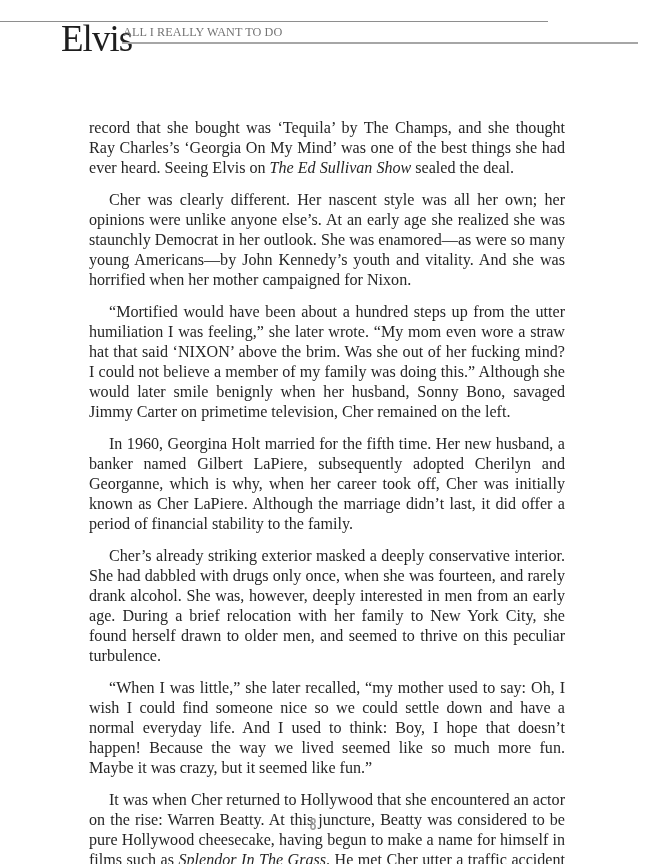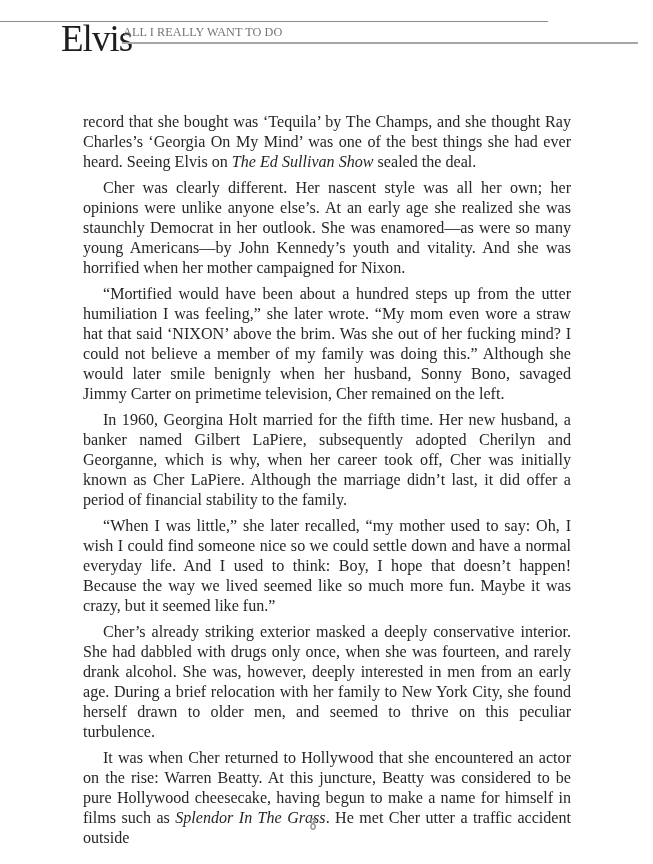--- a/index.html
+++ b/index.html
@@ -2,36 +2,36 @@
 <html><head>
   <meta charset="utf-8">
   <style>
     html, body { margin: 0; padding: 0; background: #ffffff; }
     body { width: 653px; height: 864px; position: relative; overflow: hidden; font-family: "Liberation Serif", "DejaVu Serif", serif; color: #2a2a2a; }
     .rule-top { position: absolute; left: 0; top: 21px; width: 548px; height: 1px; background: #8e8e8e; }
     .rule-sub { position: absolute; left: 122px; top: 42px; width: 516px; height: 2px; background: #a6a6a6; }
     .running-author { position: absolute; left: 61px; top: 19px; font-size: 37px; line-height: 40px; color: #1e1e1e; letter-spacing: -1px; font-family: "Liberation Serif", serif; }
     .running-title { position: absolute; left: 123px; top: 25px; font-size: 12.2px; line-height: 14px; color: #737373; letter-spacing: 0.1px; font-family: "Liberation Serif", serif; white-space: nowrap; }
     .body-text { position: absolute; left: 77px; top: 106px; width: 500px; font-size: 16.1px; line-height: 20px; color: #262626; }
-    .body-text p { margin: 6px; text-align: justify; text-indent: 20px; hyphens: none; }
+    .body-text p { margin: 12px; text-align: justify; text-indent: 20px; hyphens: none; }
     .body-text p.cont { text-indent: 0; }
     .body-text em { font-style: italic; }
     .page-number { position: absolute; left: 0; width: 626px; top: 815px; text-align: center; font-family: "Liberation Sans", "DejaVu Sans", sans-serif; font-weight: bold; font-size: 17px; color: #9c9c9c; transform: scaleX(0.7); transform-origin: 313px 0; }
   </style>
 </head>
 <body>
 
 <div class="rule-top"></div>
 <div class="running-author">Elvis</div>
 <div class="running-title">ALL I REALLY WANT TO DO</div>
 <div class="rule-sub"></div>
 
 <div class="body-text">
   <p class="cont"><span>record that she bought was ‘Tequila’ by The Champs, and she thought Ray Charles’s ‘Georgia On My Mind’ was one of the best things she had ever heard. Seeing Elvis on </span><em>The Ed Sullivan Show</em><span> sealed the deal.</span></p>
   <p><span>Cher was clearly different. Her nascent style was all her own; her opinions were unlike anyone else’s. At an early age she realized she was staunchly Democrat in her outlook. She was enamored—as were so many young Americans—by John Kennedy’s youth and vitality. And she was horrified when her mother campaigned for Nixon.</span></p>
   <p><span>“Mortified would have been about a hundred steps up from the utter humiliation I was feeling,” she later wrote. “My mom even wore a straw hat that said ‘NIXON’ above the brim. Was she out of her fucking mind? I could not believe a member of my family was doing this.” Although she would later smile benignly when her husband, Sonny Bono, savaged Jimmy Carter on primetime television, Cher remained on the left.</span></p>
   <p><span>In 1960, Georgina Holt married for the fifth time. Her new husband, a banker named Gilbert LaPiere, subsequently adopted Cherilyn and Georganne, which is why, when her career took off, Cher was initially known as Cher LaPiere. Although the marriage didn’t last, it did offer a period of financial stability to the family.</span></p>
+  <p><span>Cher’s already striking exterior masked a deeply conservative interior. She had dabbled with drugs only once, when she was fourteen, and rarely drank alcohol. She was, however, deeply interested in men from an early age. During a brief relocation with her family to New York City, she found herself drawn to older men, and seemed to thrive on this peculiar turbulence.</span></p>
   <p><span>“When I was little,” she later recalled, “my mother used to say: Oh, I wish I could find someone nice so we could settle down and have a normal everyday life. And I used to think: Boy, I hope that doesn’t happen! Because the way we lived seemed like so much more fun. Maybe it was crazy, but it seemed like fun.”</span></p>
-  <p><span>Cher’s already striking exterior masked a deeply conservative interior. She had dabbled with drugs only once, when she was fourteen, and rarely drank alcohol. She was, however, deeply interested in men from an early age. During a brief relocation with her family to New York City, she found herself drawn to older men, and seemed to thrive on this peculiar turbulence.</span></p>
   <p><span>It was when Cher returned to Hollywood that she encountered an actor on the rise: Warren Beatty. At this juncture, Beatty was considered to be pure Hollywood cheesecake, having begun to make a name for himself in films such as </span><em>Splendor In The Grass</em><span>. He met Cher utter a traffic accident outside</span></p>
 </div>
 
 <div class="page-number">8</div>
 
 </body></html>

